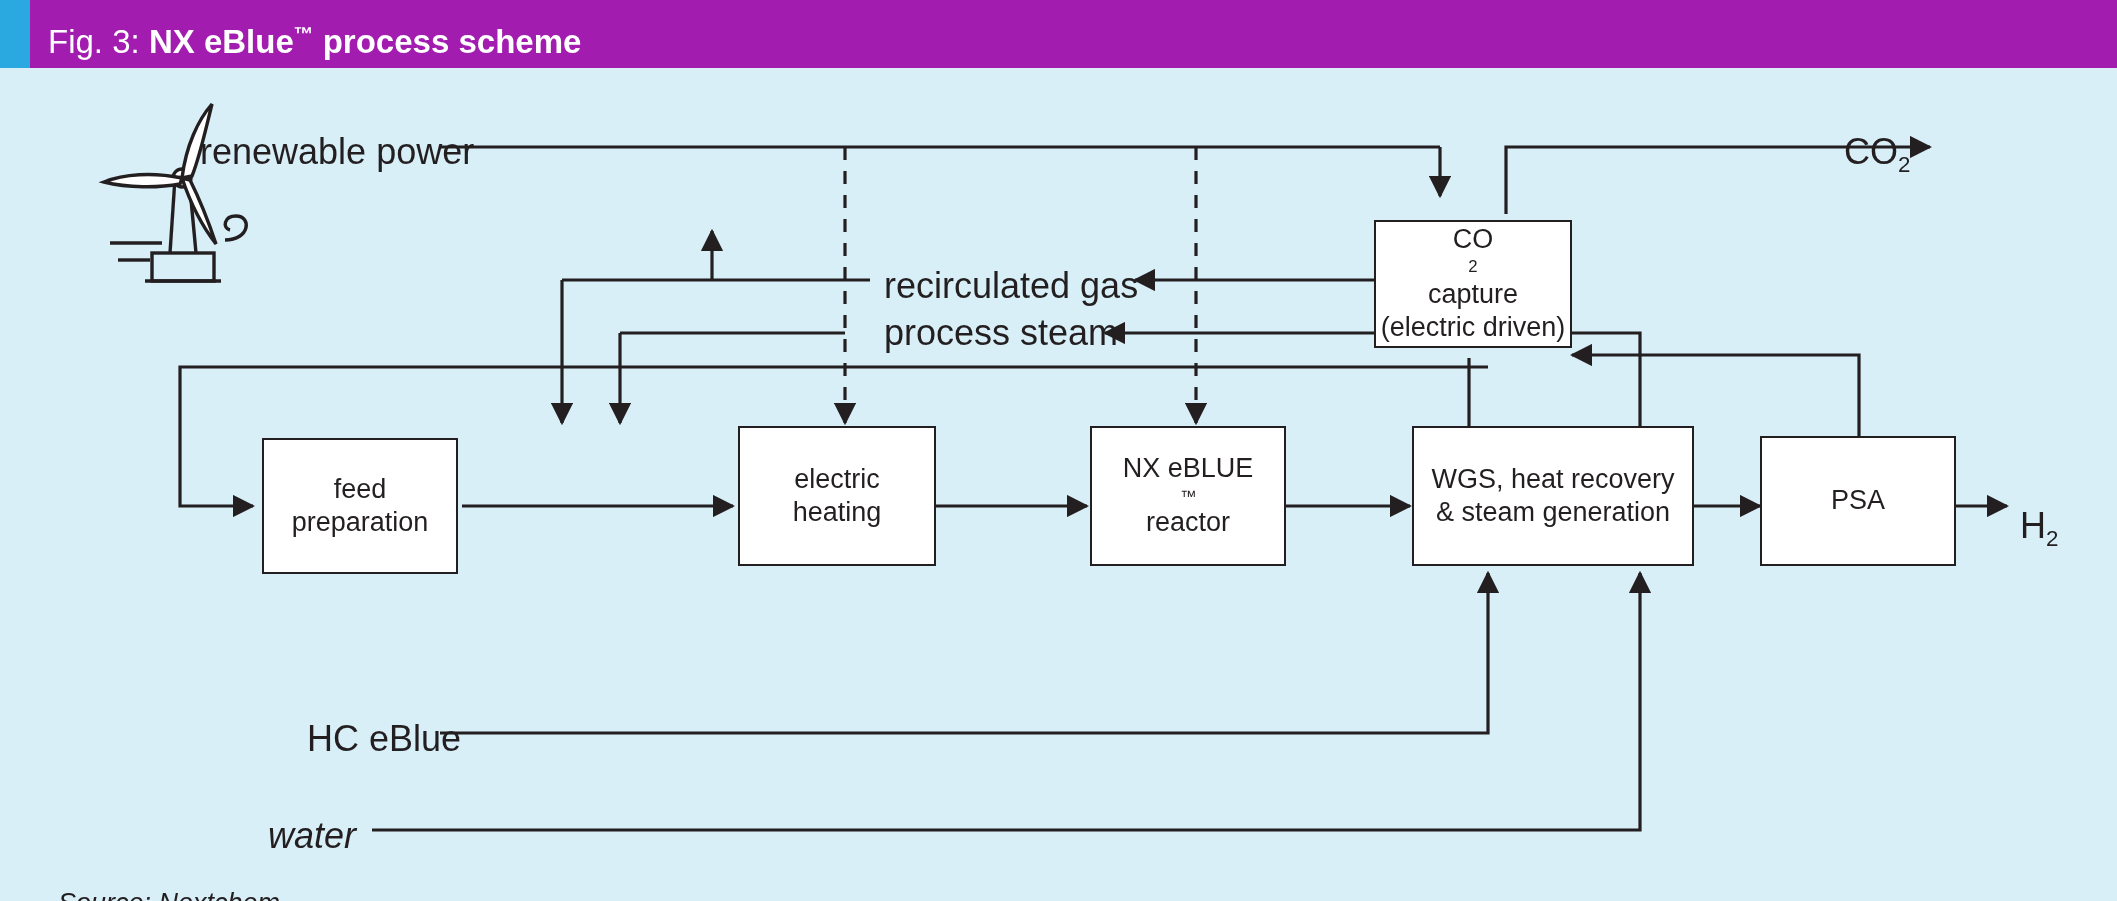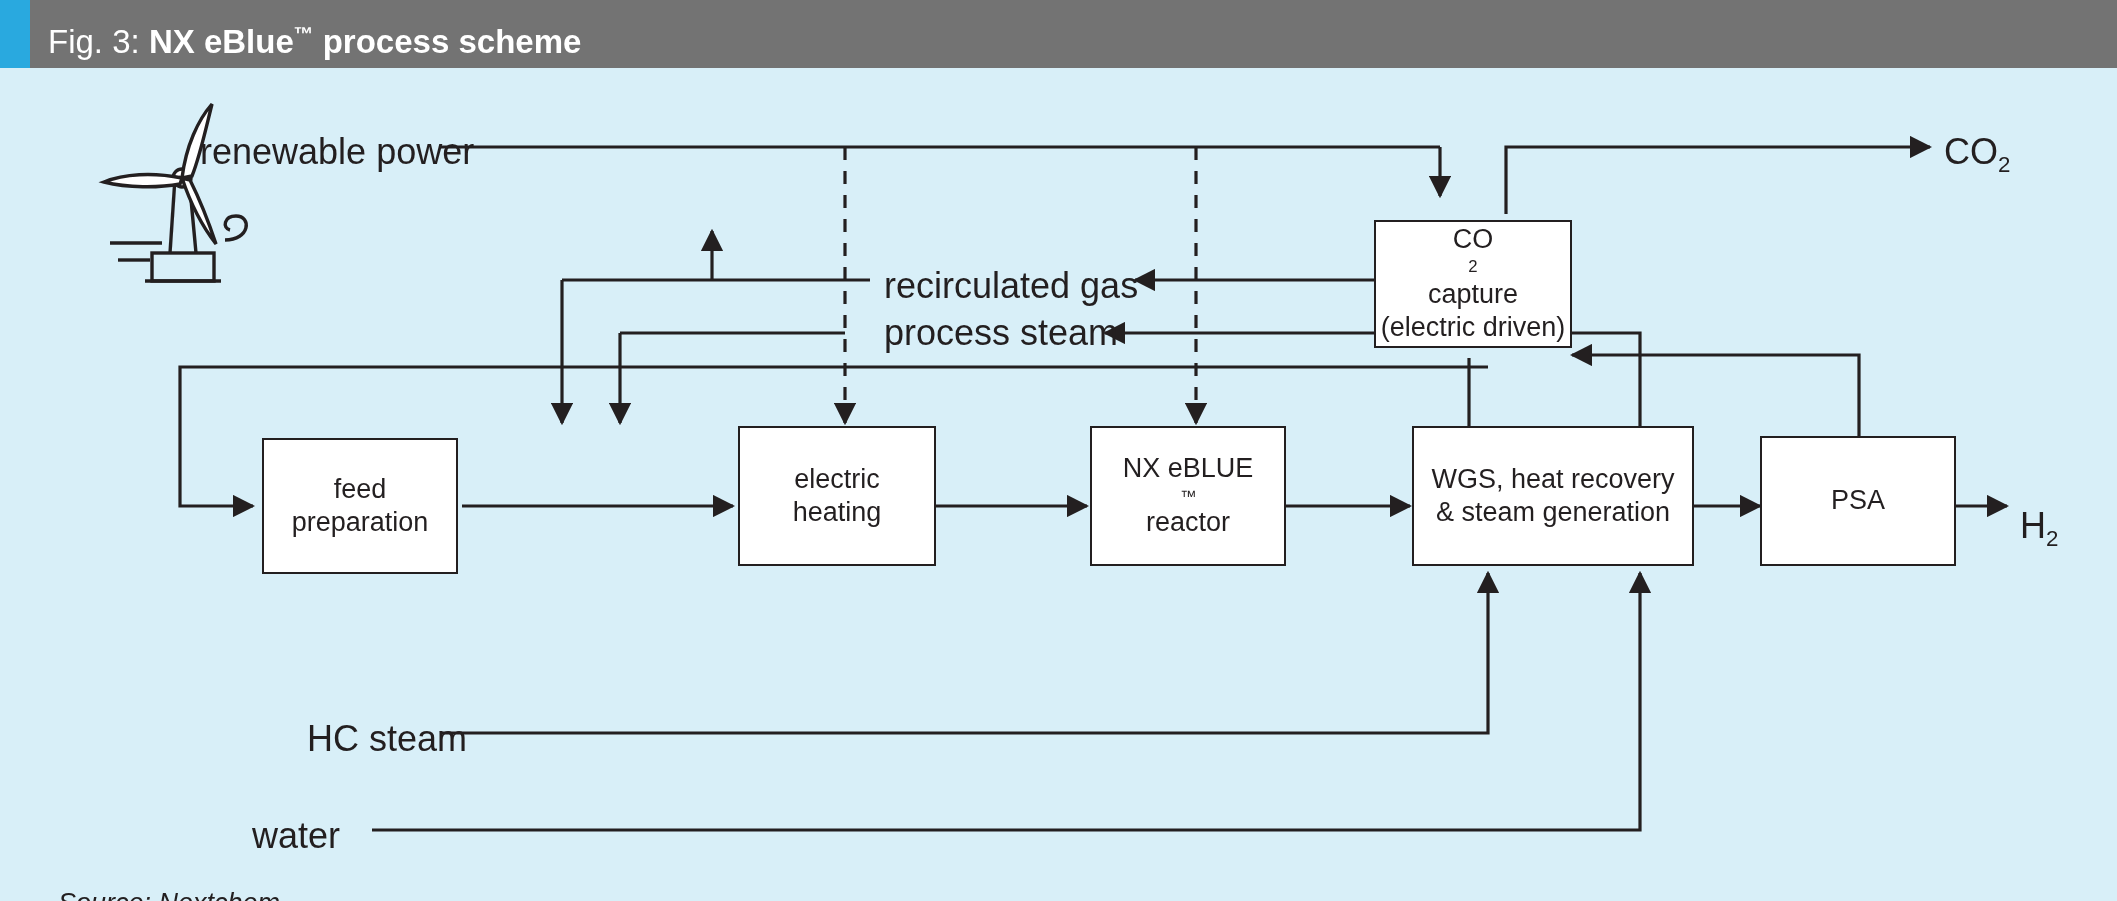--- a/index.html
+++ b/index.html
@@ -17,21 +17,21 @@
     background: #d8eff8;
     overflow: hidden;
   }
   
   #header {
     position: absolute;
     left: 0;
     top: 0;
     width: 2117px;
     height: 68px;
-    background: #737373;
+    background: #a21caf;
   }
   #header-accent {
     position: absolute;
     left: 0;
     top: 0;
     width: 30px;
     height: 68px;
     background: #29a9df;
   }
   #header-text {
@@ -236,24 +236,24 @@
 
     <div class="lbl right" style="left:200px; top:62px; width:234px;">
       <span>renewable</span>
       <span>power</span>
     </div>
 
     <div class="lbl" style="left:884px; top:196px;">recirculated gas</div>
 
     <div class="lbl" style="left:884px; top:243px;">process steam</div>
 
-    <div class="lbl" style="left:307px; top:649px;">HC steam</div>
-
-    <div class="lbl" style="left:252px; top:746px;">water</div>
-
-    <div class="lbl" style="left:1944px; top:62px;"><span>CO</span><span class="sub">2</span></div>
+    <div class="lbl" style="left:307px; top:649px;">HC eBlue</div>
+
+    <div class="lbl" style="left:268px; top:746px;font-style:italic;">water</div>
+
+    <div class="lbl" style="left:1844px; top:62px;"><span>CO</span><span class="sub">2</span></div>
 
     <div class="lbl" style="left:2020px; top:436px;"><span>H</span><span class="sub">2</span></div>
 
     <div id="source">Source: Nextchem</div>
 
   </div>
 </div>
 
 </body></html>

